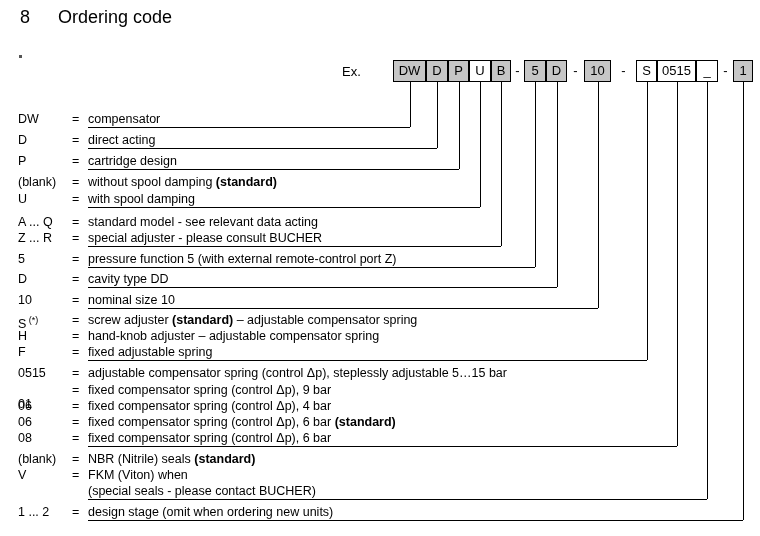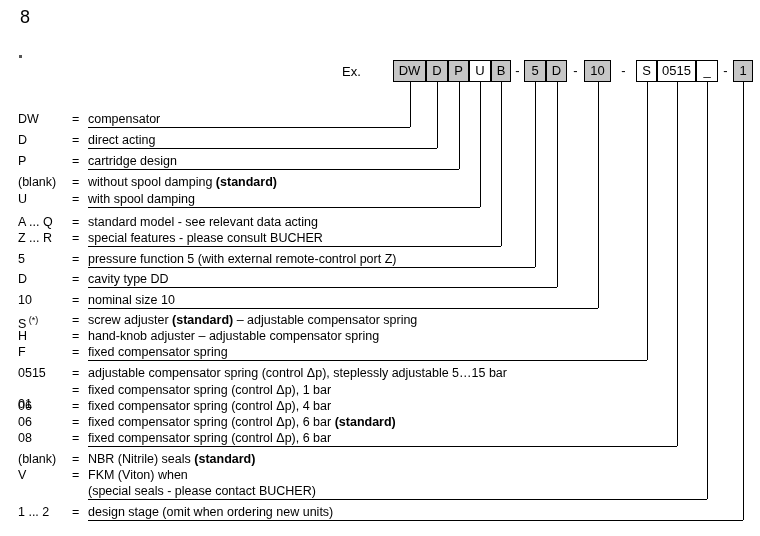--- a/index.html
+++ b/index.html
@@ -37,20 +37,21 @@
   
   .vline{position:absolute;width:1px;background:#000;}
   .hline{position:absolute;height:1px;background:#000;}
 </style>
 </head>
 <body>
 
 <div id="page">
 
   <div class="sec-num">8</div>
+  <div class="sec-title">Ordering code</div>
   <div class="stray-tick"></div>
 
   <div class="ex-label">Ex.</div>
 
   <div id="boxes-layer">
       <div class="codebox shaded" style="left: 393px; width: 33px;">DW</div>
       <div class="codebox shaded" style="left: 426px; width: 22px;">D</div>
       <div class="codebox shaded" style="left: 448px; width: 21px;">P</div>
       <div class="codebox" style="left: 469px; width: 22px;">U</div>
       <div class="codebox shaded" style="left: 491px; width: 20px;">B</div>
@@ -108,45 +109,45 @@
       <div class="eq-cell" style="top: 175px;">=</div>
       <div class="desc-cell" style="top: 175px;">without spool damping <b>(standard)</b></div>
       <div class="code-cell" style="top: 192px;">U</div>
       <div class="eq-cell" style="top: 192px;">=</div>
       <div class="desc-cell" style="top: 192px;">with spool damping</div>
       <div class="code-cell" style="top: 215px;">A ... Q</div>
       <div class="eq-cell" style="top: 215px;">=</div>
       <div class="desc-cell" style="top: 215px;">standard model - see relevant data acting</div>
       <div class="code-cell" style="top: 231px;">Z ... R</div>
       <div class="eq-cell" style="top: 231px;">=</div>
-      <div class="desc-cell" style="top: 231px;">special features - please consult BUCHER</div>
+      <div class="desc-cell" style="top: 231px;">special adjuster - please consult BUCHER</div>
       <div class="code-cell" style="top: 252px;">5</div>
       <div class="eq-cell" style="top: 252px;">=</div>
       <div class="desc-cell" style="top: 252px;">pressure function 5 (with external remote-control port Z)</div>
       <div class="code-cell" style="top: 272px;">D</div>
       <div class="eq-cell" style="top: 272px;">=</div>
       <div class="desc-cell" style="top: 272px;">cavity type DD</div>
       <div class="code-cell" style="top: 293px;">10</div>
       <div class="eq-cell" style="top: 293px;">=</div>
       <div class="desc-cell" style="top: 293px;">nominal size 10</div>
       <div class="code-cell" style="top: 313px;">S<sup> (*)</sup></div>
       <div class="eq-cell" style="top: 313px;">=</div>
       <div class="desc-cell" style="top: 313px;">screw adjuster <b>(standard)</b> – adjustable compensator spring</div>
       <div class="code-cell" style="top: 329px;">H</div>
       <div class="eq-cell" style="top: 329px;">=</div>
       <div class="desc-cell" style="top: 329px;">hand-knob adjuster – adjustable compensator spring</div>
       <div class="code-cell" style="top: 345px;">F</div>
       <div class="eq-cell" style="top: 345px;">=</div>
-      <div class="desc-cell" style="top: 345px;">fixed compensator spring</div>
+      <div class="desc-cell" style="top: 345px;">fixed adjustable spring</div>
       <div class="code-cell" style="top: 366px;">0515</div>
       <div class="eq-cell" style="top: 366px;">=</div>
       <div class="desc-cell" style="top: 366px;">adjustable compensator spring (control Δp), steplessly adjustable 5…15 bar</div>
       <div class="code-cell" style="top: 397px;">01</div>
       <div class="eq-cell" style="top: 383px;">=</div>
-      <div class="desc-cell" style="top: 383px;">fixed compensator spring (control Δp),   1 bar</div>
+      <div class="desc-cell" style="top: 383px;">fixed compensator spring (control Δp),   9 bar</div>
       <div class="code-cell" style="top: 399px;">06</div>
       <div class="eq-cell" style="top: 399px;">=</div>
       <div class="desc-cell" style="top: 399px;">fixed compensator spring (control Δp),   4 bar</div>
       <div class="code-cell" style="top: 415px;">06</div>
       <div class="eq-cell" style="top: 415px;">=</div>
       <div class="desc-cell" style="top: 415px;">fixed compensator spring (control Δp),   6 bar <b>(standard)</b></div>
       <div class="code-cell" style="top: 431px;">08</div>
       <div class="eq-cell" style="top: 431px;">=</div>
       <div class="desc-cell" style="top: 431px;">fixed compensator spring (control Δp),   6 bar</div>
       <div class="code-cell" style="top: 452px;">(blank)</div>

